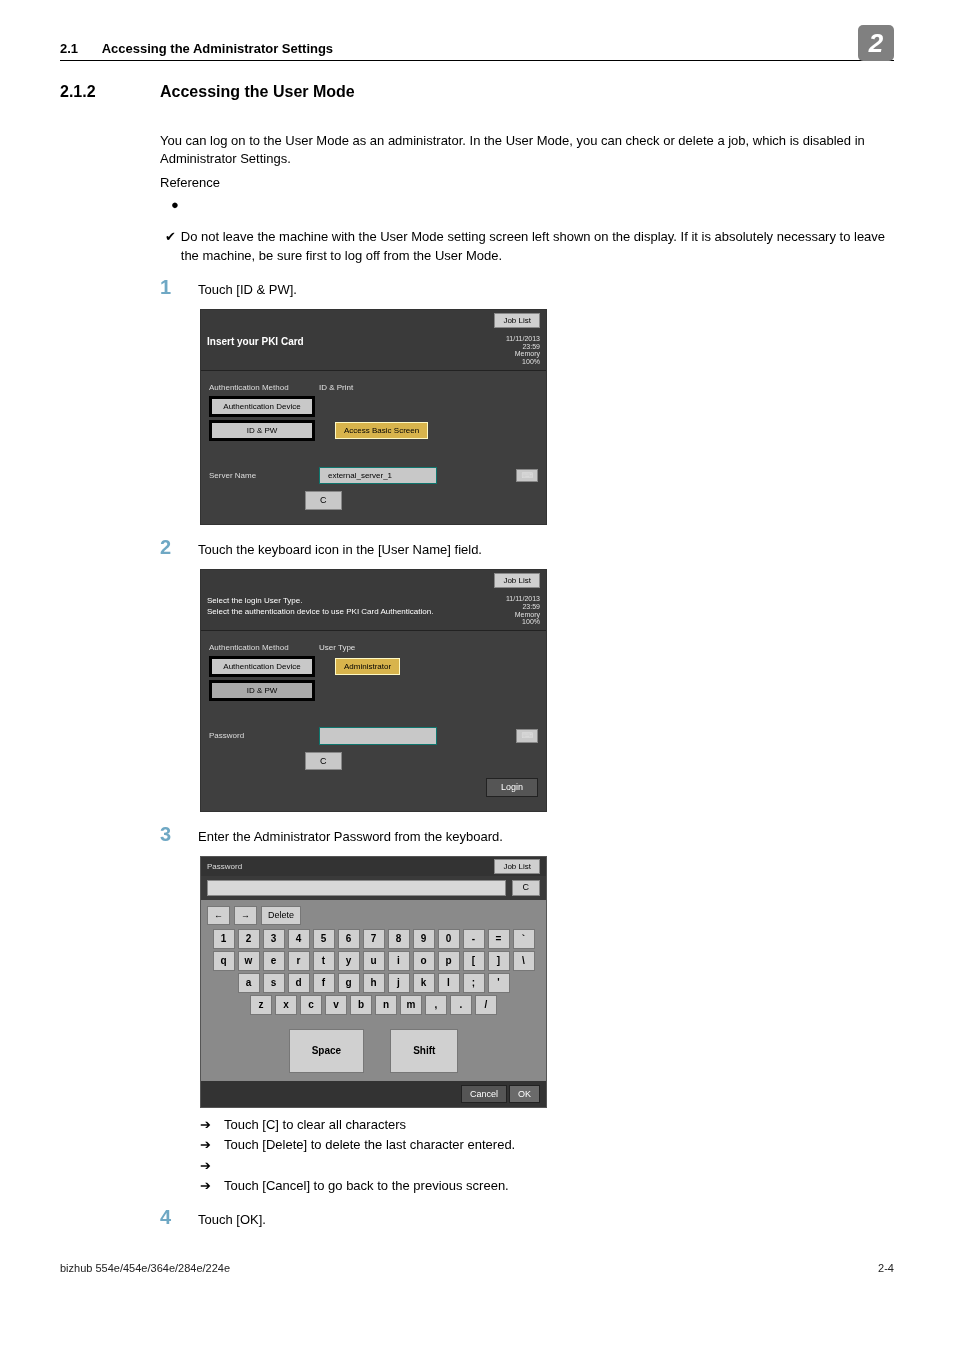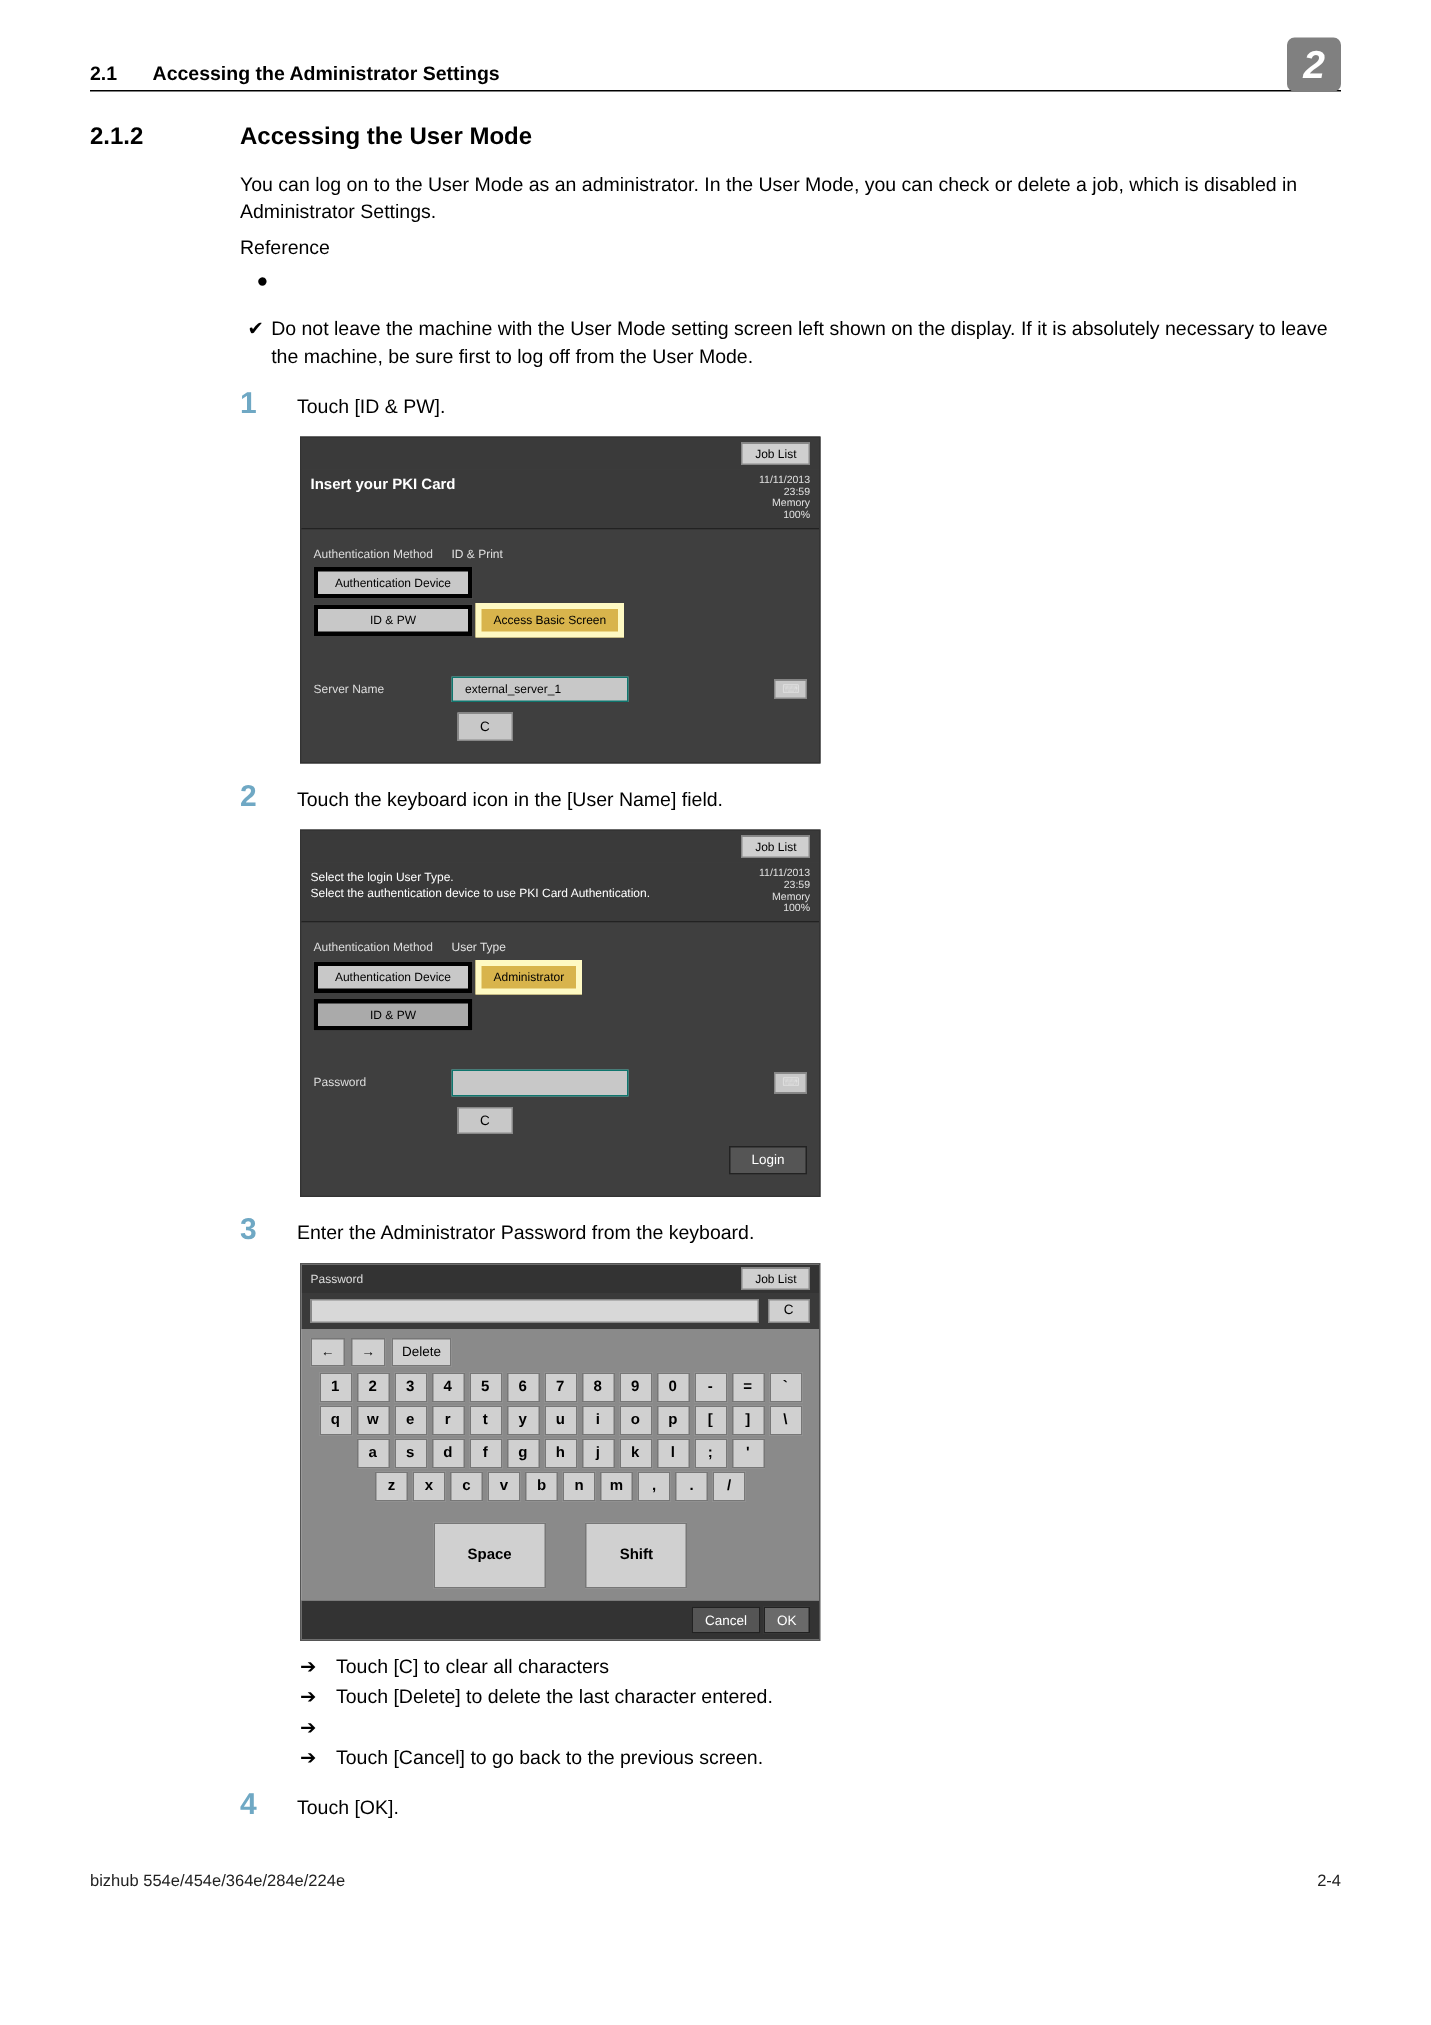--- a/index.html
+++ b/index.html
@@ -38,21 +38,21 @@
     color: #fff;
     font-size: 26px;
     font-weight: bold;
     font-style: italic;
     text-align: center;
     line-height: 36px;
     border-radius: 5px;
   }
   .subsection-row {
     display: flex;
-    margin-bottom: 10px;
+    margin-bottom: 28px;
   }
   .subsec-num { width: 100px; font-weight: bold; font-size: 16px;}
   .subsec-title { font-weight: bold; font-size: 16px;}
   .body-block { margin-left: 100px; }
   .para {margin: 4px 0;}
   .ref-title {margin-top:6px;}
   .bullet-row { display:flex; margin:4px 0;}
   .bullet-row .b {width:30px; text-align:center;}
   .check-row { display:flex; margin:14px 0 6px 0;}
   .check-row .b {width:30px; text-align:center;}
@@ -66,24 +66,24 @@
     margin: 8px 0 8px 140px;
     background:#404040; color:#e0e0e0; font-size:9px;
     width:345px; border:1px solid #333;
   }
   .scr-top {display:flex; justify-content:space-between; align-items:center; padding:3px 6px; background:#3a3a3a;}
   .jl-btn{ background:#cfcfcf; color:#000; padding:1px 8px; font-size:8px; border:1px solid #888;}
   .scr-titlebar{display:flex; justify-content:space-between; padding:4px 6px; background:#3a3a3a; border-bottom:1px solid #222;}
   .scr-titlebar .left{font-weight:bold; font-size:10px; color:#fff;}
   .scr-titlebar .right{text-align:right; font-size:7px; line-height:1.1;}
   .scr-body{padding:8px 8px 14px 8px; background:#3f3f3f;}
-  .scr-row{display:flex; align-items:center; margin:3px 0; gap:2px; font-size:8px;}
+  .scr-row{display:flex; align-items:center; margin:3px 0; gap:20px; font-size:8px;}
   .scr-label{width:90px; color:#ddd;}
   .scr-btn{background:#c8c8c8; color:#000; padding:2px 8px; border:3px solid #000000; font-size:8px;}
-  .scr-btn-yellow{background:#d8b44c; color:#000; padding:2px 8px; border:4px solid #fef9c3; font-size:8px;}
+  .scr-btn-yellow{background:#d8b44c; color:#000; padding:2px 8px; border:1px solid #fef9c3; font-size:8px;}
   .scr-field{background:#c8c8c8; padding:2px 8px; border:1px solid #0f766e; min-width:100px; font-size:8px; color:#000; display:inline-block;}
   .scr-clear{background:#c8c8c8; color:#000; padding:2px 14px; border:1px solid #888; margin-left:96px; margin-top:4px; display:inline-block;}
   .scr-login{background:#555; color:#fff; padding:2px 14px; border:1px solid #222; float:right; margin-top:8px;}
   .kbd-icon{background:#c8c8c8; border:1px solid #888; padding:0 4px; font-size:8px;}
 
   
   .kbd-shot{margin:8px 0 8px 140px; width:345px; border:1px solid #555;}
   .kbd-top{display:flex; justify-content:space-between; align-items:center; padding:2px 6px; background:#333; color:#ddd; font-size:8px;}
   .kbd-disp{display:flex; justify-content:space-between; padding:4px 6px; background:#3a3a3a;}
   .kbd-entry{background:#d8d8d8; flex:1; height:14px; border:1px solid #888;}

